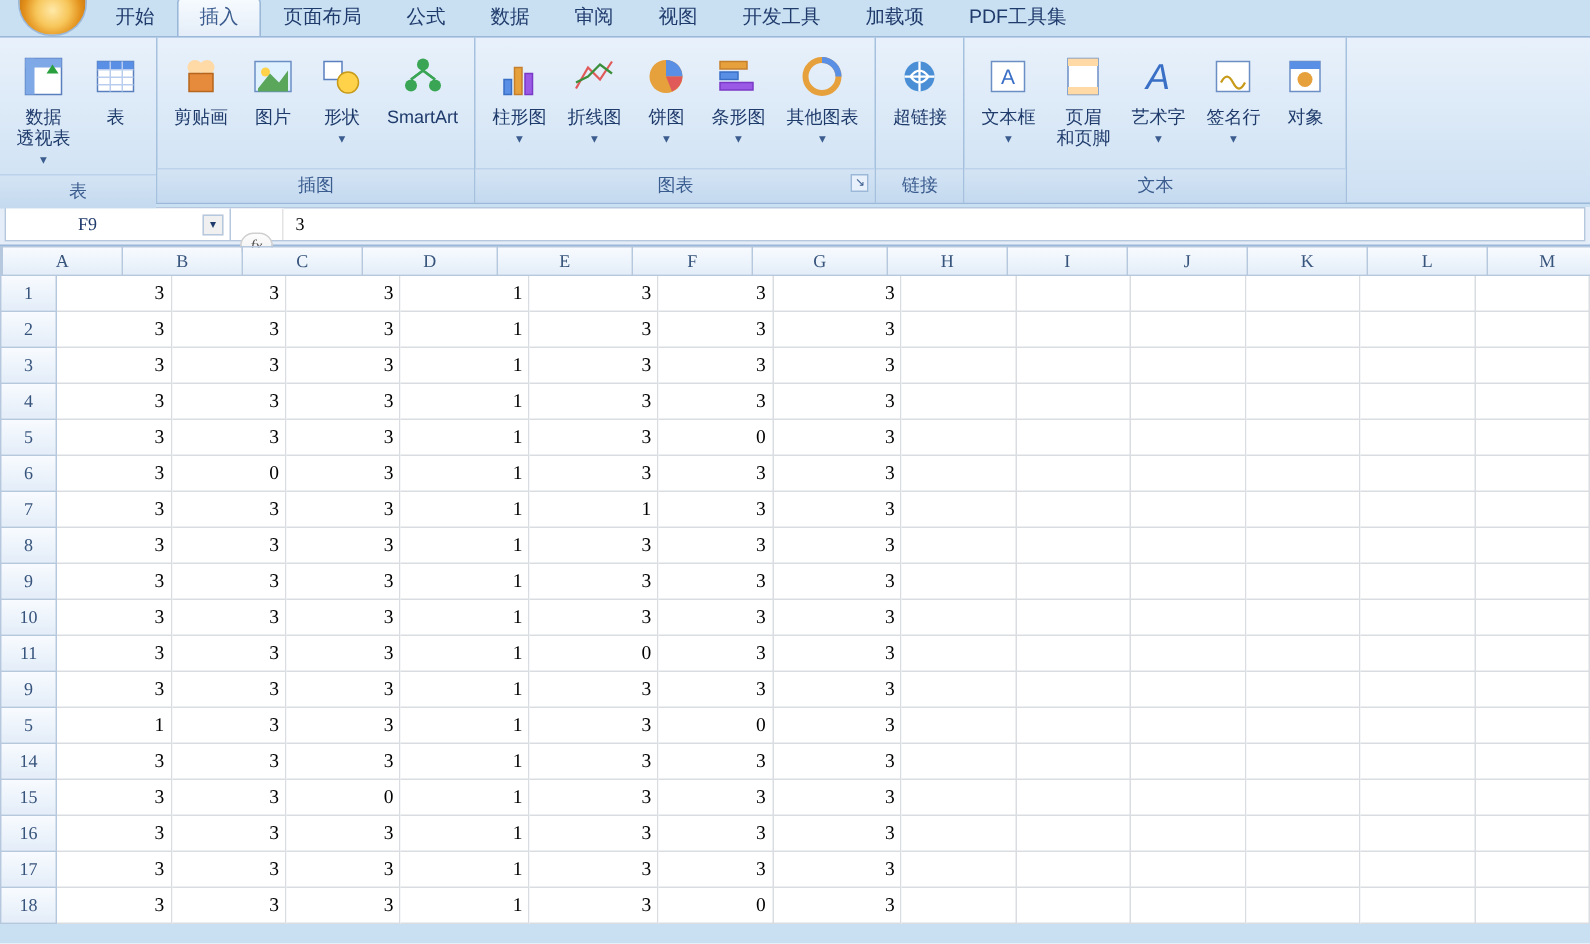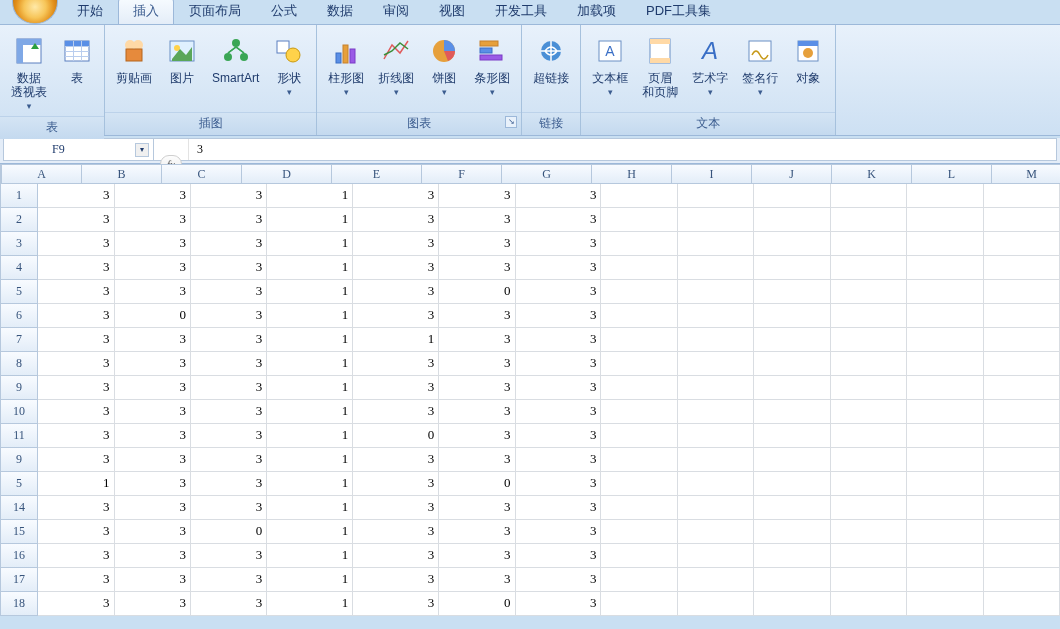--- a/index.html
+++ b/index.html
@@ -114,40 +114,40 @@
               <rect x="4" y="6" width="24" height="20" fill="#dff0ff" stroke="#6b8fc4" stroke-width="1"></rect>
               <circle cx="11" cy="13" r="3" fill="#ffd24a"></circle>
               <path d="M6 24 L14 14 L20 20 L26 12 L26 26 L6 26 Z" fill="#5aa65a"></path>
             </svg>
           </div>
           <div class="lbl">图片</div>
         </div>
         <div class="rbtn">
           <div class="ic">
             <svg width="32" height="32" viewBox="0 0 32 32">
+              <rect x="4" y="6" width="12" height="12" fill="#fff" stroke="#5a7fbf" stroke-width="1"></rect>
+              <circle cx="20" cy="20" r="7" fill="#ffd24a"></circle>
+              <rect x="19" y="19" width="1" height="1" fill="none"></rect>
+              <circle cx="20" cy="20" r="7" fill="#ffd24a" stroke="#c79a1a"></circle>
+            </svg>
+          </div>
+          <div class="lbl dd">形状</div>
+        </div>
+        <div class="rbtn">
+          <div class="ic">
+            <svg width="32" height="32" viewBox="0 0 32 32">
               <circle cx="16" cy="8" r="4" fill="#3aa655"></circle>
               <circle cx="8" cy="22" r="4" fill="#3aa655"></circle>
               <circle cx="24" cy="22" r="4" fill="#3aa655"></circle>
               <path d="M16 12 L8 18 M16 12 L24 18" fill="none" stroke="#3aa655" stroke-width="1.5"></path>
               <path d="M8 18 L16 12 L24 18" fill="none" stroke="#3aa655" stroke-width="1.5"></path>
             </svg>
           </div>
           <div class="lbl">SmartArt</div>
         </div>
-        <div class="rbtn">
-          <div class="ic">
-            <svg width="32" height="32" viewBox="0 0 32 32">
-              <rect x="4" y="6" width="12" height="12" fill="#fff" stroke="#5a7fbf" stroke-width="1"></rect>
-              <circle cx="20" cy="20" r="7" fill="#ffd24a"></circle>
-              <rect x="19" y="19" width="1" height="1" fill="none"></rect>
-              <circle cx="20" cy="20" r="7" fill="#ffd24a" stroke="#c79a1a"></circle>
-            </svg>
-          </div>
-          <div class="lbl dd">形状</div>
-        </div>
       </div>
       <div class="group-label">插图</div>
     </div>
     <div class="ribbon-group">
       <div class="group-body">
         <div class="rbtn">
           <div class="ic">
             <svg width="32" height="32" viewBox="0 0 32 32">
               <rect x="6" y="18" width="5" height="10" fill="#5a8fe6" stroke="#3a6fc6" stroke-width="1"></rect>
               <rect x="13" y="10" width="5" height="18" fill="#e6a03c" stroke="#c6802c" stroke-width="1"></rect>
@@ -177,20 +177,29 @@
         </div>
         <div class="rbtn">
           <div class="ic">
             <svg width="32" height="32" viewBox="0 0 32 32">
               <rect x="4" y="6" width="18" height="5" fill="#e6a03c" stroke="#c6802c" stroke-width="1"></rect>
               <rect x="4" y="13" width="12" height="5" fill="#5a8fe6" stroke="#3a6fc6" stroke-width="1"></rect>
               <rect x="4" y="20" width="22" height="5" fill="#9a5ae6" stroke="#7a3ac6" stroke-width="1"></rect>
             </svg>
           </div>
           <div class="lbl dd">条形图</div>
+        </div>
+        <div class="rbtn">
+          <div class="ic">
+            <svg width="32" height="32" viewBox="0 0 32 32">
+              <circle cx="16" cy="16" r="11" fill="none" stroke="#e6a03c" stroke-width="4"></circle>
+              <path d="M16 5 A11 11 0 0 1 27 16" fill="none" stroke="#5a8fe6" stroke-width="4"></path>
+            </svg>
+          </div>
+          <div class="lbl dd">其他图表</div>
         </div>
       </div>
       <div class="group-label">图表<div class="launcher">↘</div></div>
     </div>
     <div class="ribbon-group">
       <div class="group-body">
         <div class="rbtn">
           <div class="ic">
             <svg width="32" height="32" viewBox="0 0 32 32">
               <circle cx="16" cy="16" r="10" fill="#4a8fd6"></circle>

